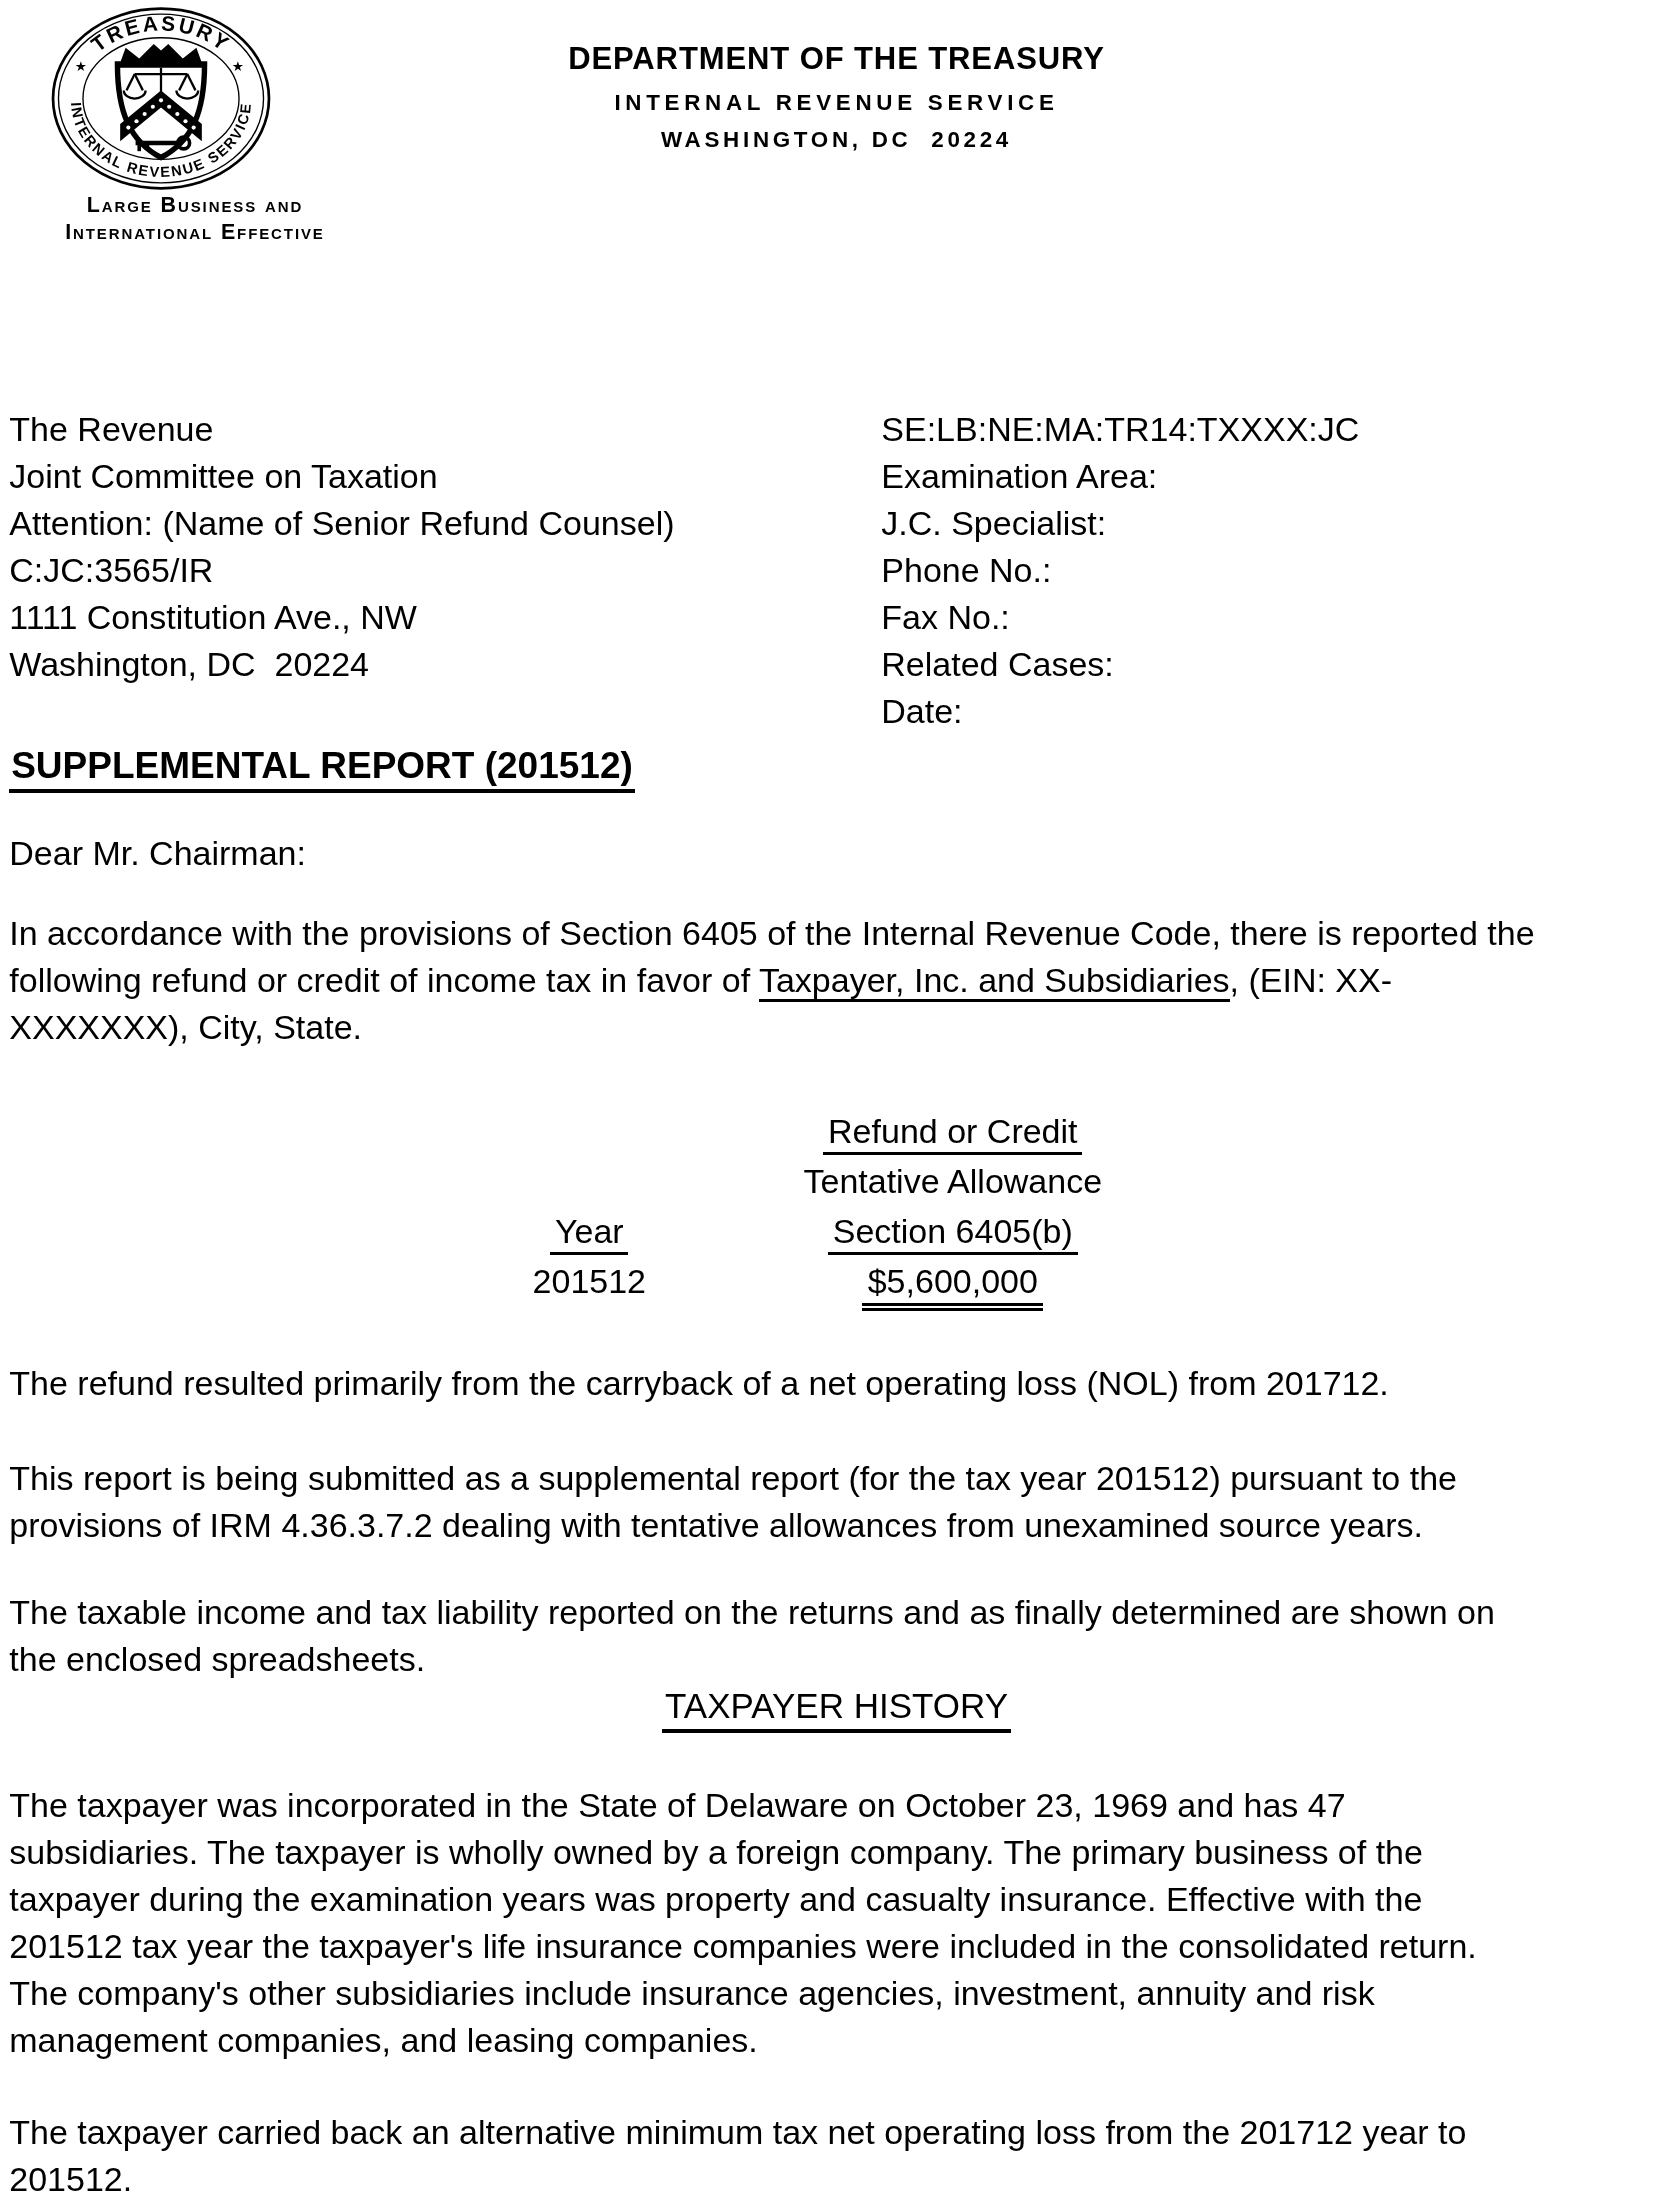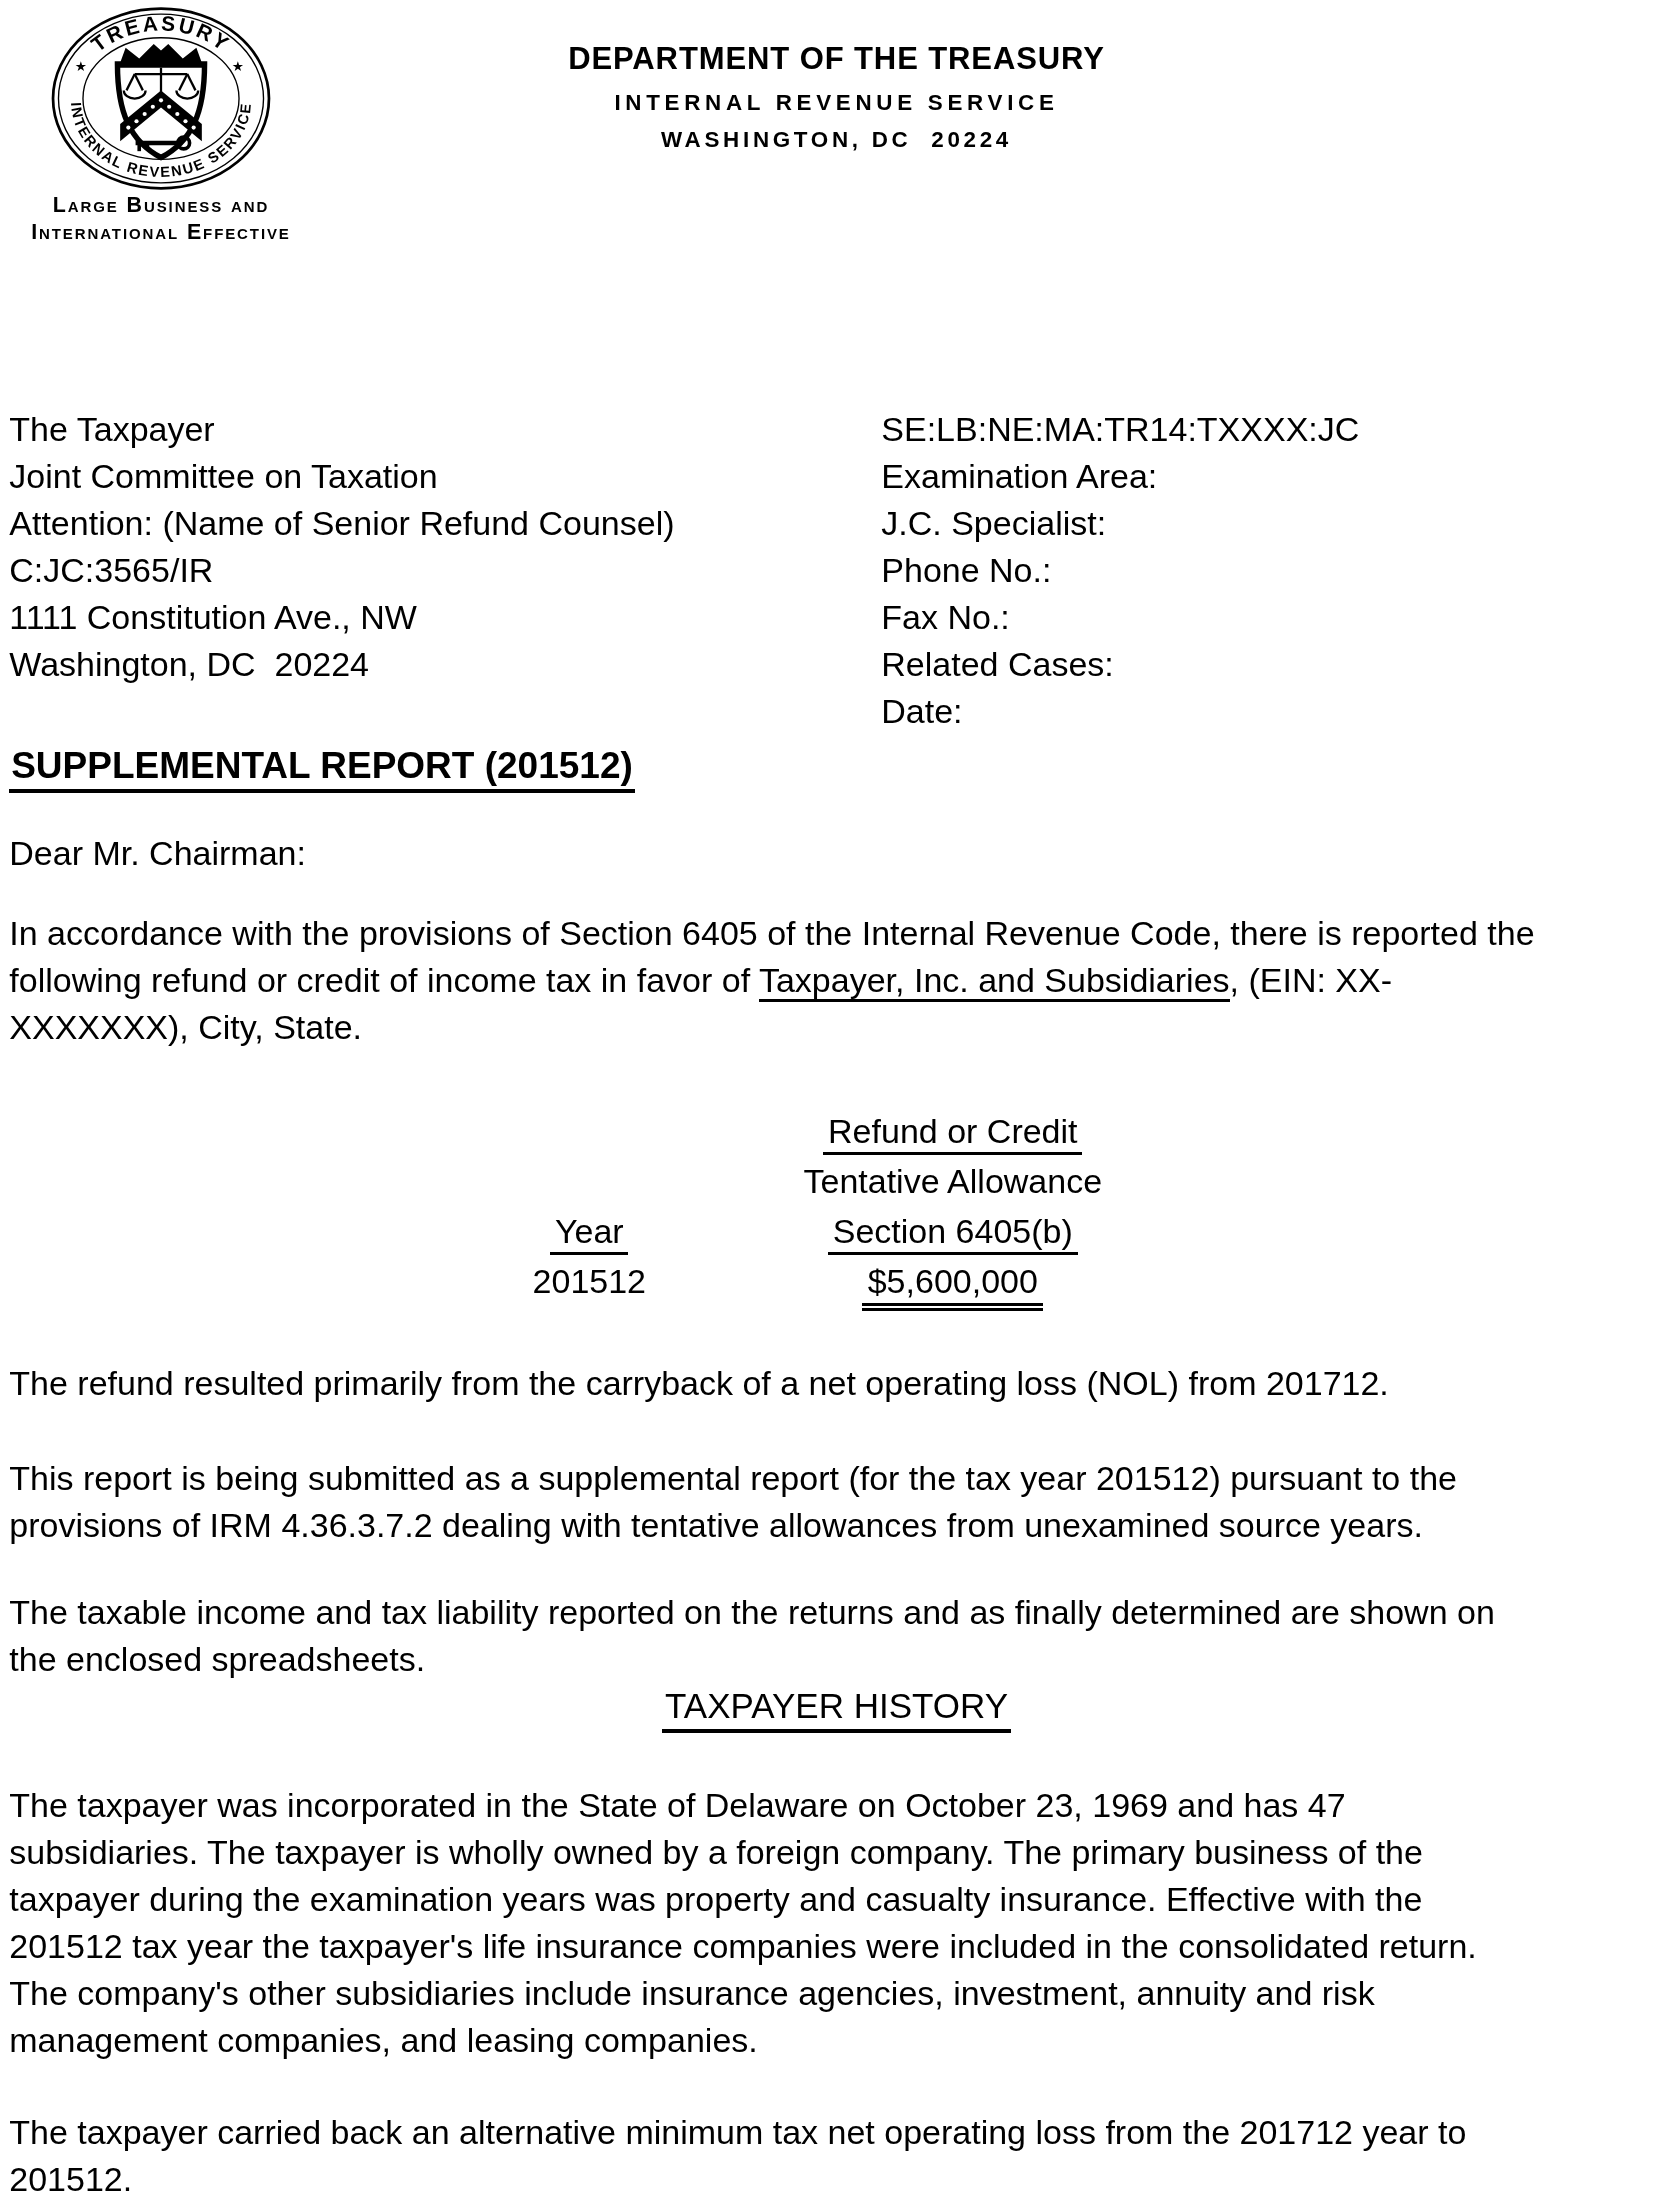--- a/index.html
+++ b/index.html
@@ -12,20 +12,21 @@
   }
   
   .letterhead{position:relative;height:406px;}
   .seal{position:absolute;left:47px;top:5.6px;width:228px;height:186px;}
   .seal svg{width:100%;height:100%;}
   .seal-caption{
     position:absolute;left:0;top:192px;width:322px;
     text-align:center;font-weight:bold;font-size:21.4px;
     font-variant:small-caps;letter-spacing:1.9px;line-height:27px;
     white-space:pre-wrap;
+    padding-left:34px;
   }
   .agency{position:absolute;left:0;top:41px;width:100%;text-align:center;}
   .agency-line1{font-size:31px;font-weight:bold;letter-spacing:0.9px;}
   .agency-line2{font-size:22.4px;font-weight:bold;letter-spacing:4.7px;margin-top:13px;}
   .agency-line3{font-size:22.4px;font-weight:bold;letter-spacing:3.7px;margin-top:11.2px;white-space:pre-wrap;}
   
   .content{padding:0 9.3px 0 9.3px;}
   .address-row{position:relative;height:326px;}
   .recipient{font-size:34px;line-height:47px;}
   .reference{position:absolute;left:872px;top:0;font-size:34px;line-height:47px;}
@@ -123,21 +124,21 @@
       <div class="agency-line1">DEPARTMENT OF THE TREASURY</div>
       <div class="agency-line2">INTERNAL REVENUE SERVICE</div>
       <div class="agency-line3">WASHINGTON, DC  20224</div>
     </div>
   </div>
 
   <div class="content">
 
     <div class="address-row">
       <div class="recipient">
-          <div class="line">The Taxpayer</div>
+          <div class="line">The Revenue</div>
           <div class="line">Joint Committee on Taxation</div>
           <div class="line">Attention: (Name of Senior Refund Counsel)</div>
           <div class="line">C:JC:3565/IR</div>
           <div class="line">1111 Constitution Ave., NW</div>
           <div class="line">Washington, DC  20224</div>
         </div>
       <div class="reference">
           <div class="line">SE:LB:NE:MA:TR14:TXXXX:JC</div>
           <div class="line">Examination Area:</div>
           <div class="line">J.C. Specialist:</div>

